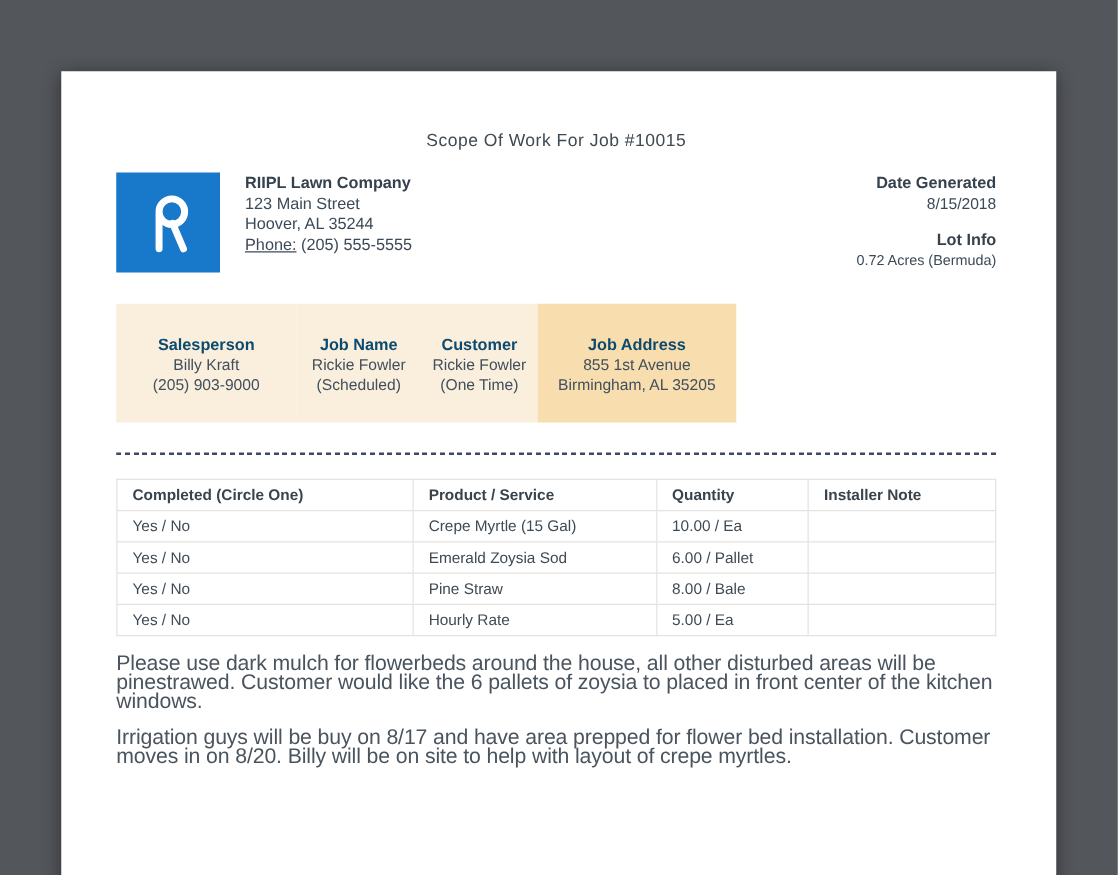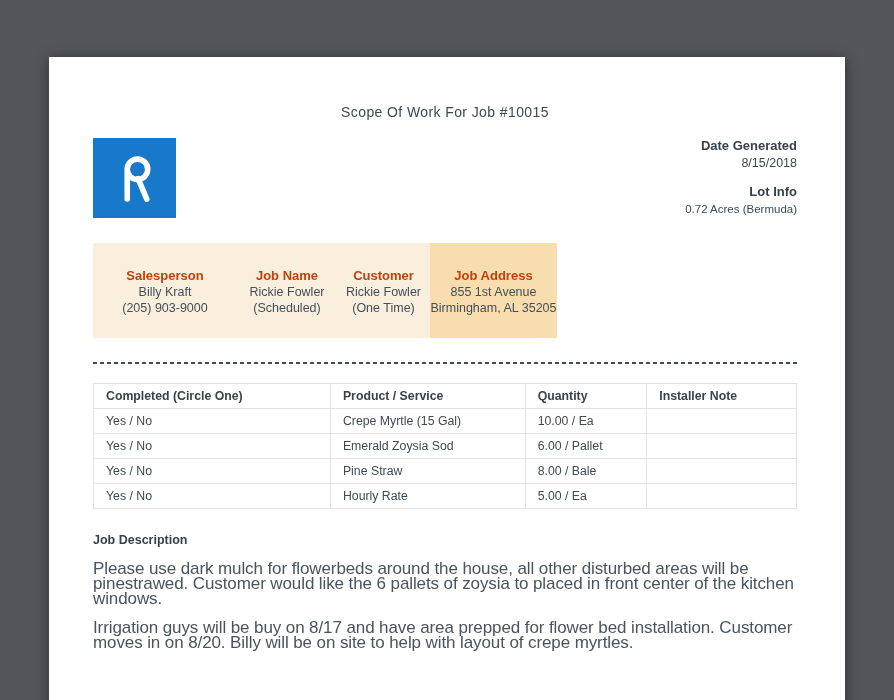--- a/index.html
+++ b/index.html
@@ -42,25 +42,25 @@
   .meta-label{font-weight:bold;font-size:13px;color:#35424e;}
   .meta-gap{margin-top:13px;}
   .lot-value{font-size:11.5px;}
   .info-band{display:flex;margin-top:25px;height:95px;}
   .band-cell{
     text-align:center;padding-top:25px;
     background:var(--band-light);
     font-size:12.5px;line-height:16px;color:#41505c;
   }
   .band-cell.accent{background:var(--band-accent);}
-  .band-label{font-weight:bold;font-size:13px;color:#c2410c;}
+  .band-label{font-weight:bold;font-size:13px;color:#0c4a6e;}
   .cell-salesperson{width:144px;}
   .cell-jobname{width:100px;}
   .cell-customer{width:93px;}
-  .cell-jobaddress{width:127px;}
+  .cell-jobaddress{width:159px;}
   .dashed-divider{
     margin-top:24px;height:2px;width:100%;
     background:repeating-linear-gradient(90deg,var(--divider-navy) 0 4px,transparent 4px 7px);
   }
   table.sow-table{
     width:100%;margin-top:19px;border-collapse:collapse;table-layout:fixed;
   }
   .sow-table th,.sow-table td{
     border:1px solid var(--border-gray);
     text-align:left;padding:5px 12px;
@@ -84,20 +84,29 @@
 
   <div class="doc-title">Scope Of Work For Job #10015</div>
 
   <div class="header-row">
     <div class="logo">
       <svg viewBox="0 0 100 100" aria-hidden="true">
         <circle cx="54" cy="36" r="16.5" fill="none" stroke="#ffffff" stroke-width="9"></circle>
         <path d="M37.5 40 L37.5 84" fill="none" stroke="#ffffff" stroke-width="9" stroke-linecap="round"></path>
         <path d="M55 51 L69 84" fill="none" stroke="#ffffff" stroke-width="9" stroke-linecap="round"></path>
       </svg>
+    </div>
+    <div class="company-block">
+      <div class="company-name">RIIPL Lawn Company</div>
+      <div>123 Main Street</div>
+      <div>Hoover, AL 35244</div>
+      <div>
+        <span class="phone-label">Phone:</span>
+        <span>(205) 555-5555</span>
+      </div>
     </div>
     <div class="meta-block">
       <div class="meta-label">Date Generated</div>
       <div>8/15/2018</div>
       <div class="meta-label meta-gap">Lot Info</div>
       <div class="lot-value">0.72 Acres (Bermuda)</div>
     </div>
   </div>
 
   <div class="info-band">
@@ -155,19 +164,18 @@
         </tr>
         <tr>
           <td>Yes / No</td>
           <td>Hourly Rate</td>
           <td>5.00 / Ea</td>
           <td></td>
         </tr>
       </tbody>
   </table>
 
-  <div class="job-desc-heading">Job Description</div>
   <div class="job-desc-paragraphs">
       <p>Please use dark mulch for flowerbeds around the house, all other disturbed areas will be pinestrawed. Customer would like the 6 pallets of zoysia to placed in front center of the kitchen windows.</p>
       <p>Irrigation guys will be buy on 8/17 and have area prepped for flower bed installation. Customer moves in on 8/20. Billy will be on site to help with layout of crepe myrtles.</p>
     </div>
 
 </div>
 
 </body></html>

